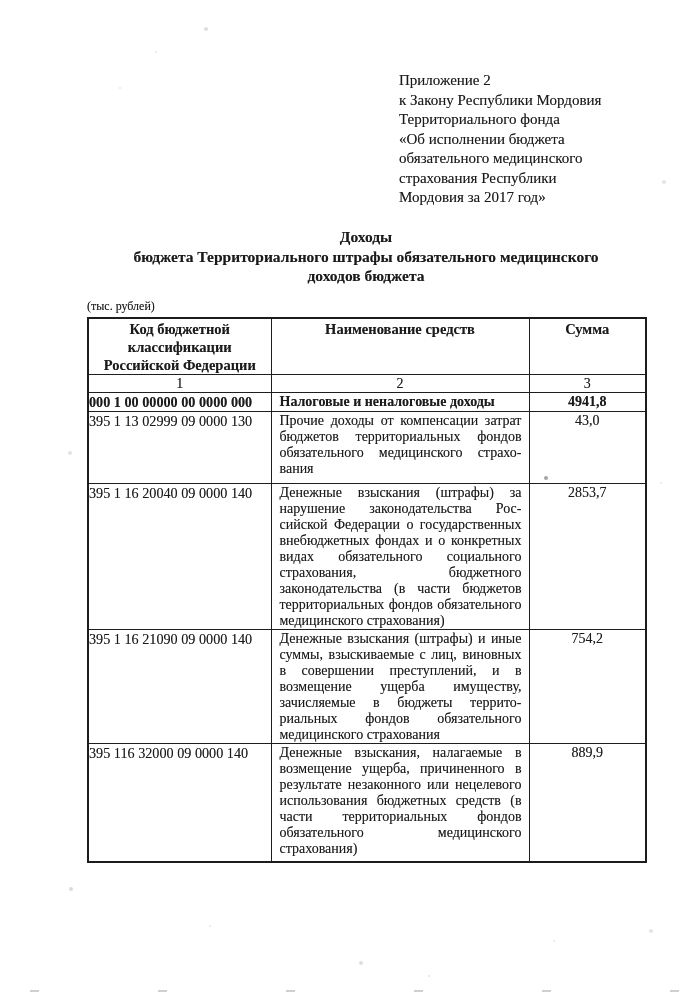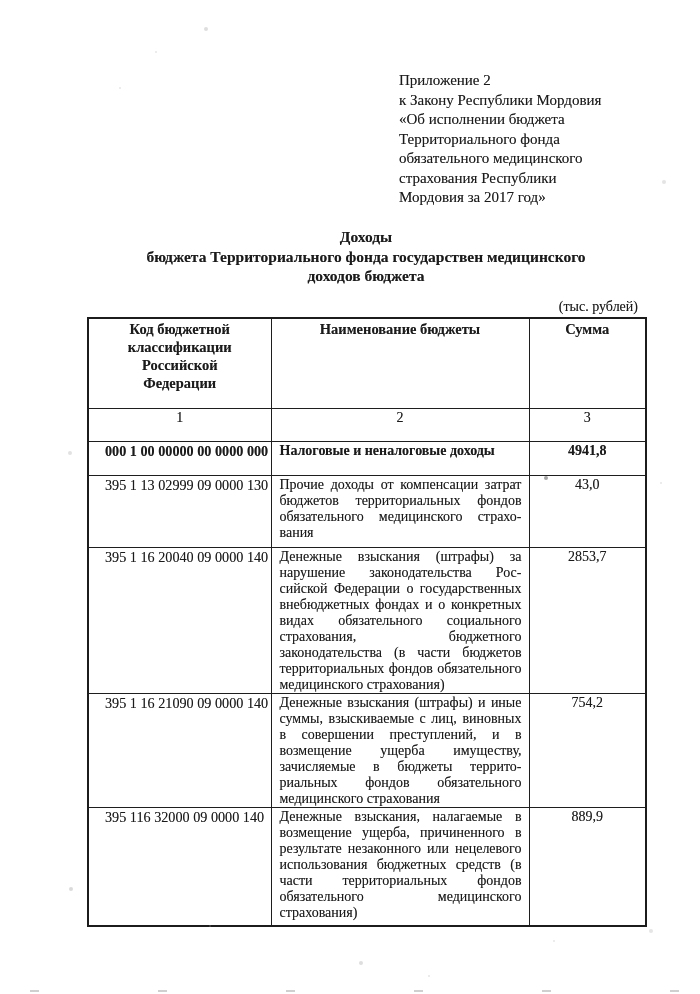--- a/index.html
+++ b/index.html
@@ -36,36 +36,36 @@
     font-weight: bold;
     line-height: 19.5px;
     text-align: center;
   }
 
   
   .units-note {
     position: absolute;
     left: 87px; top: 299px;
     width: 551px;
-    font-size: 14px;
-    text-align: right;
+    font-size: 12px;
+    text-align: left;
   }
 
   
   table.budget {
     position: absolute;
     left: 87px; top: 317px;
     width: 558px;
     border-collapse: collapse;
     table-layout: fixed;
     border: 2.2px solid #1c1c1c;
   }
   .budget td, .budget th {
     border: 1.6px solid #1e1e1e;
-    padding: 16px;
+    padding: 0;
     vertical-align: top;
     font-size: 14px;
     line-height: 16px;
     font-weight: normal;
   }
   .col-code { width: 183px; }
   .col-name { width: 258px; }
   .col-sum  { width: 117px; }
 
   .r-head th {
@@ -136,45 +136,45 @@
   }
 </style>
 </head>
 <body>
 
 <div class="page scan-text">
 
   <div class="appendix">
     <div>Приложение 2</div>
     <div>к Закону Республики Мордовия</div>
+    <div>Территориального фонда</div>
     <div>«Об исполнении бюджета</div>
-    <div>Территориального фонда</div>
     <div>обязательного медицинского</div>
     <div>страхования Республики</div>
     <div>Мордовия за 2017 год»</div>
   </div>
 
   <div class="doc-title">
     <div>Доходы</div>
-    <div>бюджета Территориального фонда государствен медицинского</div>
+    <div>бюджета Территориального штрафы обязательного медицинского</div>
     <div>доходов бюджета</div>
   </div>
 
   <div class="units-note">(тыс. рублей)</div>
 
   <table class="budget">
     <colgroup>
       <col class="col-code">
       <col class="col-name">
       <col class="col-sum">
     </colgroup>
     <tbody>
       <tr class="r-head">
         <th>Код бюджетной классификации Российской Федерации</th>
-        <th>Наименование бюджеты</th>
+        <th>Наименование средств</th>
         <th>Сумма</th>
       </tr>
       <tr class="r-nums">
         <td>1</td>
         <td>2</td>
         <td>3</td>
       </tr>
       <tr class="r-total">
         <td class="code-cell">000 1 00 00000 00 0000 000</td>
         <td class="name-cell">Налоговые и неналоговые доходы</td>

